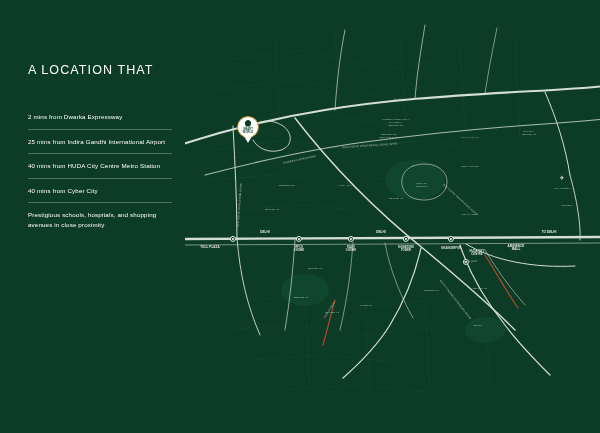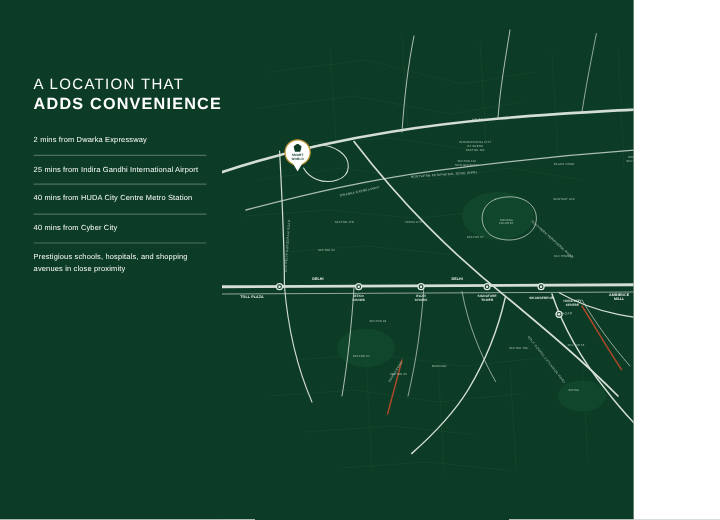--- a/index.html
+++ b/index.html
@@ -5,21 +5,21 @@
   html, body {
     margin: 0;
     padding: 0;
     background: #ffffff;
   }
   body {
     font-family: "Liberation Sans", sans-serif;
   }
   .page {
     position: relative;
-    width: 528px;
+    width: 600px;
     height: 433px;
     background: #a3a3a3;
     overflow: hidden;
   }
   
   .left-panel {
     position: absolute;
     left: 0;
     top: 0;
     width: 185px;
@@ -201,21 +201,20 @@
   }
 </style>
 </head>
 <body>
 
 <div class="page">
 
   <div class="left-panel">
     <div class="headline">
       <div class="line1">A LOCATION THAT</div>
-      <div class="line2">ADDS CONVENIENCE</div>
     </div>
     <div class="points">
       <div class="point">2 mins from Dwarka Expressway</div>
       <div class="point">25 mins from Indira Gandhi International Airport</div>
       <div class="point">40 mins from HUDA City Centre Metro Station</div>
       <div class="point">40 mins from Cyber City</div>
       <div class="point last">Prestigious schools, hospitals, and shopping avenues in close proximity</div>
     </div>
   </div>
 

